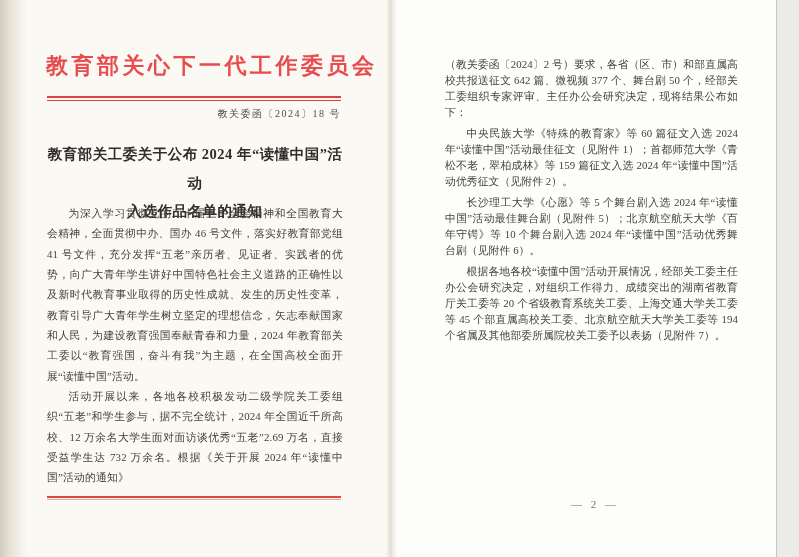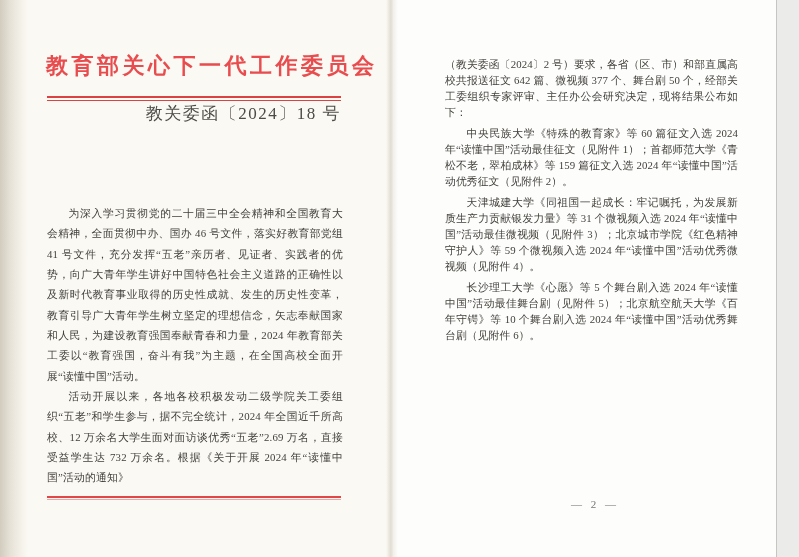--- a/index.html
+++ b/index.html
@@ -69,21 +69,21 @@
     width: 294px;
     height: 2px;
     border-top: 2.5px solid #dd4242;
     border-bottom: 1.5px solid #dd4242;
   }
   .doc-number {
     position: absolute;
     left: 47px; top: 105px;
     width: 294px;
     text-align: right;
-    font-size: 17px;
+    font-size: 10px;
     letter-spacing: 1.5px;
     color: #4d4b47;
     line-height: 18px;
   }
   .doc-title {
     position: absolute;
     left: 44px; top: 140px;
     width: 302px;
     text-align: center;
     font-size: 14.5px;
@@ -145,30 +145,34 @@
   <div class="left-edge"></div>
   <div class="center-seam"></div>
   <div class="right-edge"></div>
 
   <div class="letterhead">教育部关心下一代工作委员会</div>
 
   <div class="head-rule"></div>
 
   <div class="doc-number">教关委函〔2024〕18 号</div>
 
+  <div class="doc-title">
+    <div>教育部关工委关于公布 2024 年“读懂中国”活动</div>
+    <div>入选作品名单的通知</div>
+  </div>
 
   <div class="body-text body-left">
     <p class="indent">为深入学习贯彻党的二十届三中全会精神和全国教育大会精神，全面贯彻中办、国办 46 号文件，落实好教育部党组 41 号文件，充分发挥“五老”亲历者、见证者、实践者的优势，向广大青年学生讲好中国特色社会主义道路的正确性以及新时代教育事业取得的历史性成就、发生的历史性变革，教育引导广大青年学生树立坚定的理想信念，矢志奉献国家和人民，为建设教育强国奉献青春和力量，2024 年教育部关工委以“教育强国，奋斗有我”为主题，在全国高校全面开展“读懂中国”活动。</p>
     <p class="indent">活动开展以来，各地各校积极发动二级学院关工委组织“五老”和学生参与，据不完全统计，2024 年全国近千所高校、12 万余名大学生面对面访谈优秀“五老”2.69 万名，直接受益学生达 732 万余名。根据《关于开展 2024 年“读懂中国”活动的通知》</p>
   </div>
 
   <div class="footer-rule"></div>
 
   <div class="body-text body-right">
     <p>（教关委函〔2024〕2 号）要求，各省（区、市）和部直属高校共报送征文 642 篇、微视频 377 个、舞台剧 50 个，经部关工委组织专家评审、主任办公会研究决定，现将结果公布如下：</p>
     <p class="indent">中央民族大学《特殊的教育家》等 60 篇征文入选 2024 年“读懂中国”活动最佳征文（见附件 1）；首都师范大学《青松不老，翠柏成林》等 159 篇征文入选 2024 年“读懂中国”活动优秀征文（见附件 2）。</p>
-    <p class="indent">天津城建大学《同祖国一起成长：牢记嘱托，为发展新质生产力贡献银发力量》等 31 个微视频入选 2024 年“读懂中国”活动最佳微视频（见附件 3）；北京城市学院《红色精神守护人》等 59 个微视频入选 2024 年“读懂中国”活动优秀微视频（见附件 4）。</p>
     <p class="indent">长沙理工大学《心愿》等 5 个舞台剧入选 2024 年“读懂中国”活动最佳舞台剧（见附件 5）；北京航空航天大学《百年守锷》等 10 个舞台剧入选 2024 年“读懂中国”活动优秀舞台剧（见附件 6）。</p>
+    <p class="indent">根据各地各校“读懂中国”活动开展情况，经部关工委主任办公会研究决定，对组织工作得力、成绩突出的湖南省教育厅关工委等 20 个省级教育系统关工委、上海交通大学关工委等 45 个部直属高校关工委、北京航空航天大学关工委等 194 个省属及其他部委所属院校关工委予以表扬（见附件 7）。</p>
   </div>
 
   <div class="page-number">— 2 —</div>
 
 </div>
 
 </body></html>

